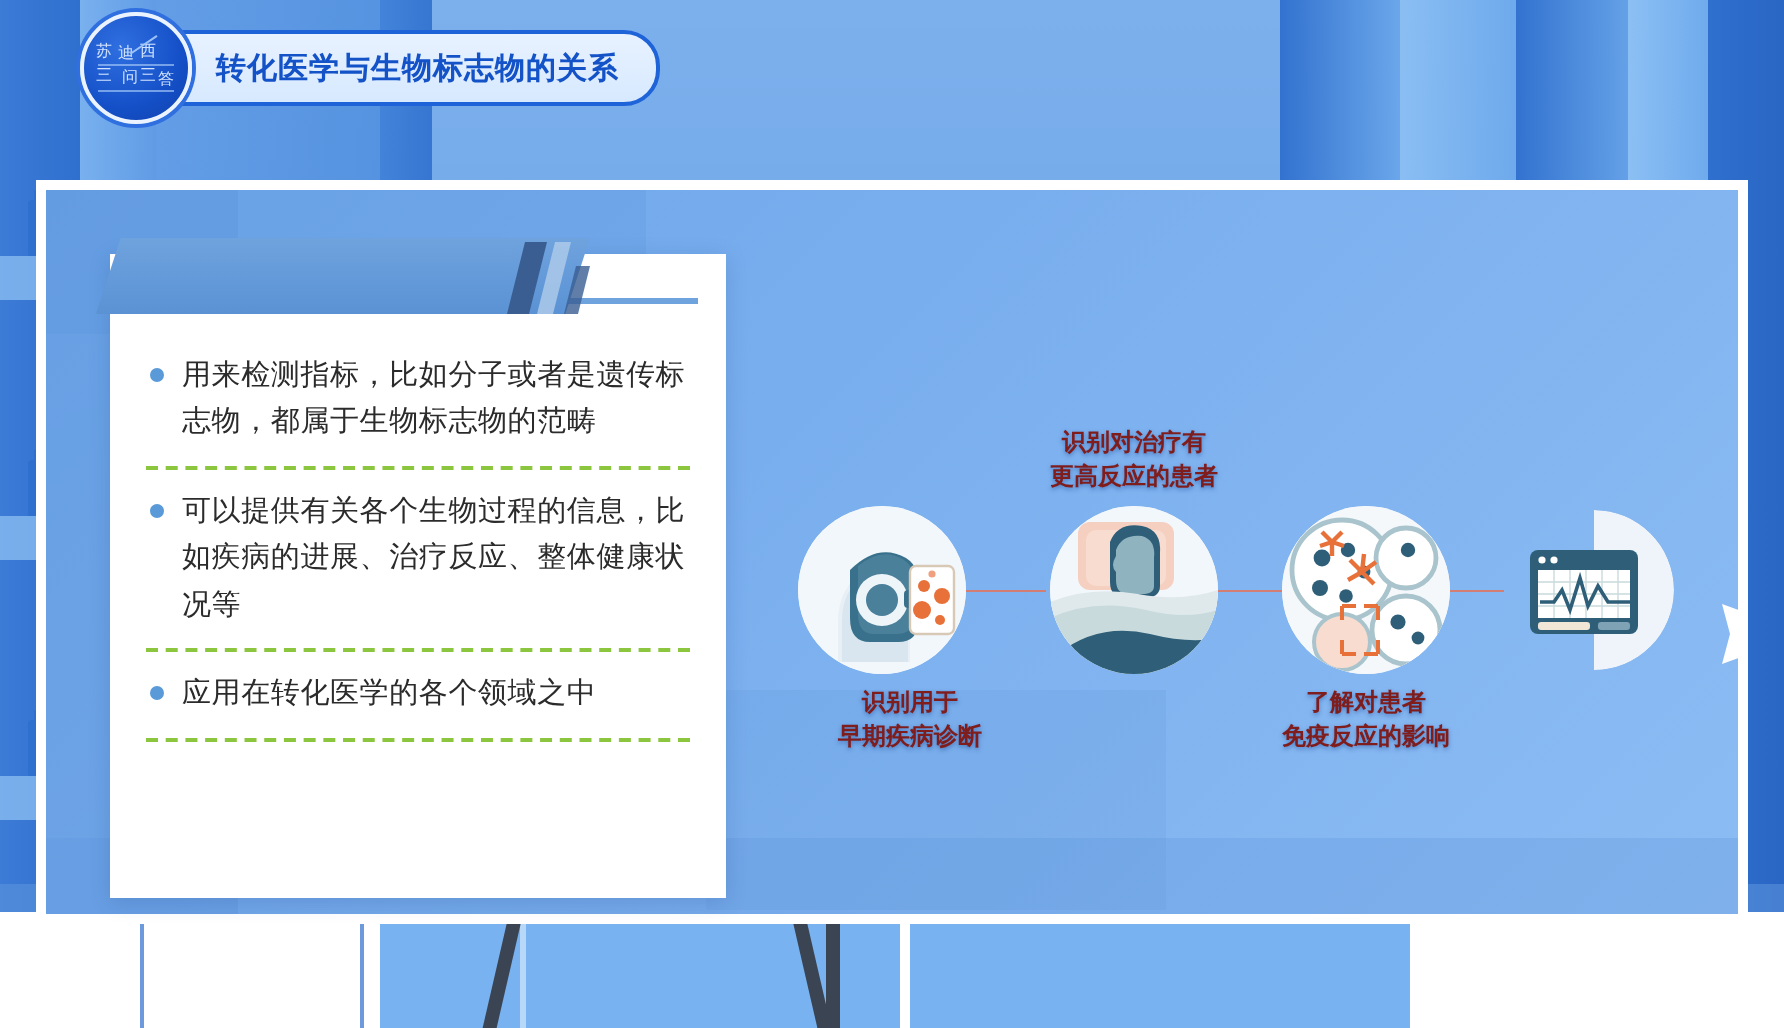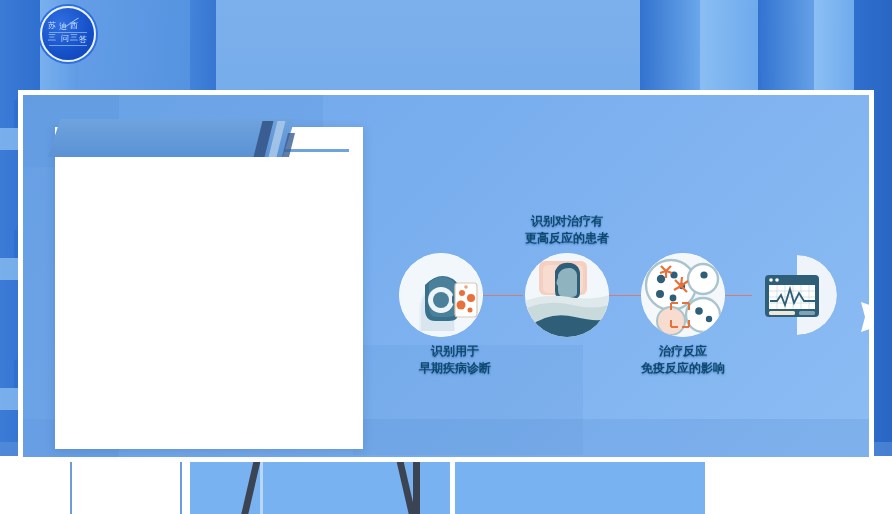--- a/index.html
+++ b/index.html
@@ -63,21 +63,21 @@
   .card-body{position:absolute;left:0;right:0;top:40px;bottom:0;padding:0 16px;box-sizing:border-box;}
   .bullet-row{display:flex;align-items:flex-start;padding:10px 0 9px 4px;}
   .dot{flex:0 0 auto;width:7px;height:7px;border-radius:50%;background:#5a9ad8;margin:7px 9px 0 0;}
   .bullet-text{color:#2b2b2b;font-size:14.5px;line-height:1.62;letter-spacing:.3px;}
   .dash{height:0;border-top:2px dashed #8cc63f;margin:0 2px;}
 
   
   #illus{position:absolute;left:385px;top:205px;width:470px;height:180px;z-index:24;}
   .connector{position:absolute;height:1px;background:#e0745e;opacity:.85;top:90px;}
   .circle{position:absolute;border-radius:50%;background:#f3f7fb;overflow:hidden;}
-  .ill-label{position:absolute;color:#0c4a6e;font-size:12px;font-weight:bold;line-height:1.45;
+  .ill-label{position:absolute;color:#7f1d1d;font-size:12px;font-weight:bold;line-height:1.45;
     text-align:center;white-space:pre-line;text-shadow:0 1px 2px rgba(25,70,150,.5);}
 
   
   .machine{position:absolute;background:#6fa6e8;opacity:.45;}
 </style>
 </head>
 <body>
 
 <div id="stage">
 
@@ -122,38 +122,58 @@
         <span class="logo-ch" style="left:22px;top:1px;">西</span>
         <span class="logo-ch" style="left:0px;top:13px;">三</span>
         <span class="logo-ch" style="left:13px;top:14px;">问</span>
         <span class="logo-ch" style="left:22px;top:13px;">三</span>
         <span class="logo-ch" style="left:31px;top:15px;">答</span>
         <span class="logo-line" style="top:11px;"></span>
         <span class="logo-line" style="top:24px;"></span>
         <span class="logo-slash"></span>
       </div>
     </div>
+    <div class="title-pill">
+      <span class="title-text">转化医学与生物标志物的关系</span>
+    </div>
   </div>
 
   <div id="frame">
     <div class="frame-shade" style="left:0;top:0;width:96px;height:372px;"></div>
     <div class="frame-shade" style="left:0;top:0;width:300px;height:72px;opacity:.25;"></div>
     <div class="frame-shade" style="left:0;bottom:0;width:846px;height:38px;opacity:.28;"></div>
     <div class="frame-shade" style="left:330px;top:250px;width:230px;height:110px;opacity:.18;"></div>
   </div>
   <div class="frame-notch" style="left:861px;top:302px;"></div>
 
   <div id="card">
     <div class="card-header"></div>
     <div class="hdr-slash" style="left:203px;top:-6px;width:11px;height:36px;transform:skewX(-14deg);z-index:5;"></div>
     <div class="hdr-slash-lt" style="left:218px;top:-6px;width:8px;height:36px;transform:skewX(-14deg);z-index:5;opacity:.9;"></div>
     <div class="hdr-slash" style="left:230px;top:6px;width:7px;height:24px;transform:skewX(-14deg);z-index:5;opacity:.8;"></div>
     <div class="hdr-tail"></div>
     <span class="card-header-text">生物标志物</span>
 
+    <div class="card-body">
+      <div class="bullet-row">
+        <span class="dot"></span>
+        <span class="bullet-text">用来检测指标，比如分子或者是遗传标志物，都属于生物标志物的范畴</span>
+      </div>
+      <div class="dash"></div>
+      <div class="bullet-row">
+        <span class="dot"></span>
+        <span class="bullet-text">可以提供有关各个生物过程的信息，比如疾病的进展、治疗反应、整体健康状况等</span>
+      </div>
+      <div class="dash"></div>
+      <div class="bullet-row">
+        <span class="dot"></span>
+        <span class="bullet-text">应用在转化医学的各个领域之中</span>
+      </div>
+      <div class="dash"></div>
+    </div>
   </div>
 
   <div id="illus">
 
     <div class="connector" style="left:78px;width:60px;"></div>
     <div class="connector" style="left:190px;width:66px;"></div>
     <div class="connector" style="left:305px;width:62px;"></div>
 
     <div class="circle" style="left:14px;top:48px;width:84px;height:84px;">
       <svg width="84" height="84" viewBox="0 0 84 84">
@@ -212,21 +232,21 @@
           <path d="M40 33 l-6 -6 M40 33 l7 -5 M40 33 l-7 4 M40 33 l6 6 M40 33 l1 -9"></path>
         </g>
         <g stroke="#e8713a" stroke-width="2" fill="none">
           <path d="M30 50 l0 7 M30 50 l7 0"></path>
           <path d="M48 50 l0 7 M48 50 l-7 0"></path>
           <path d="M30 74 l0 -7 M30 74 l7 0"></path>
           <path d="M48 74 l0 -7 M48 74 l-7 0"></path>
         </g>
       </svg>
     </div>
-    <div class="ill-label" style="left:240px;top:138px;width:116px;">治疗反应
+    <div class="ill-label" style="left:240px;top:138px;width:116px;">了解对患者
 免疫反应的影响</div>
 
     <div class="circle" style="left:372px;top:50px;width:80px;height:80px;background:transparent;">
       <svg width="80" height="80" viewBox="0 0 80 80">
         <path d="M40 0 A40 40 0 0 1 40 80 Z" fill="#eef4f9"></path>
         <rect x="8" y="20" width="54" height="42" rx="4" fill="#2f5f78"></rect>
         <rect x="12" y="30" width="46" height="24" fill="#ffffff"></rect>
         <g stroke="#c9dadd" stroke-width="0.7">
           <path d="M20 30 L20 54 M28 30 L28 54 M36 30 L36 54 M44 30 L44 54 M52 30 L52 54"></path>
           <path d="M12 36 L58 36 M12 42 L58 42 M12 48 L58 48"></path>

